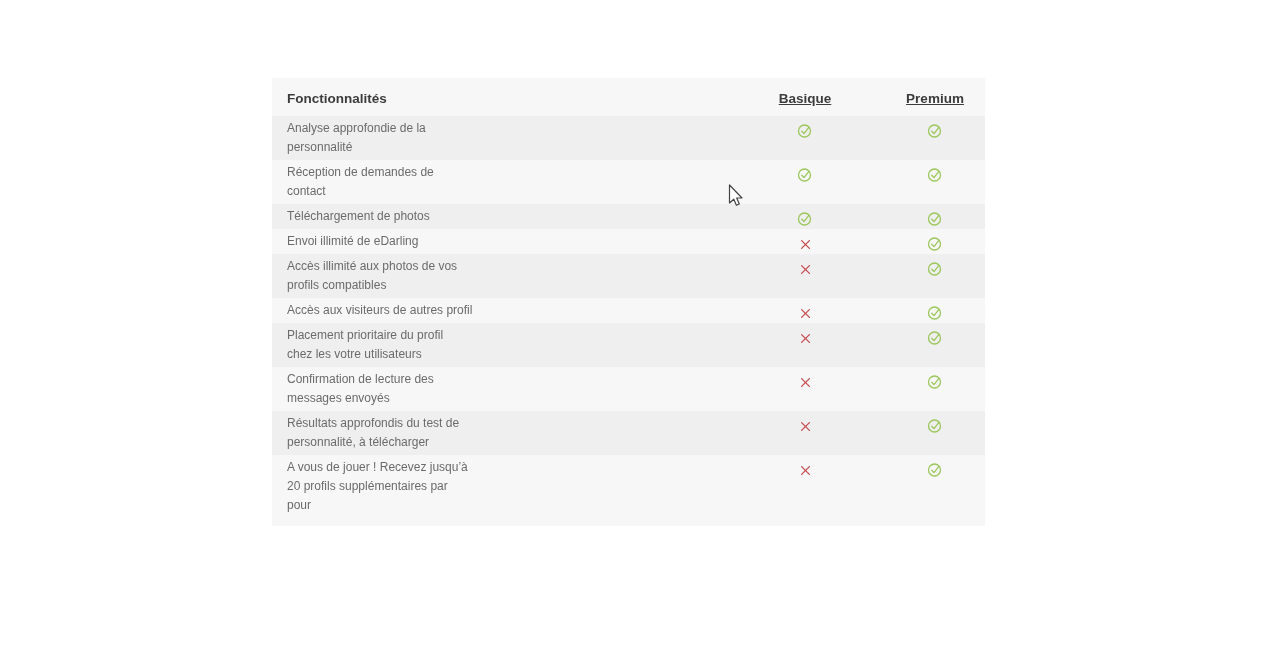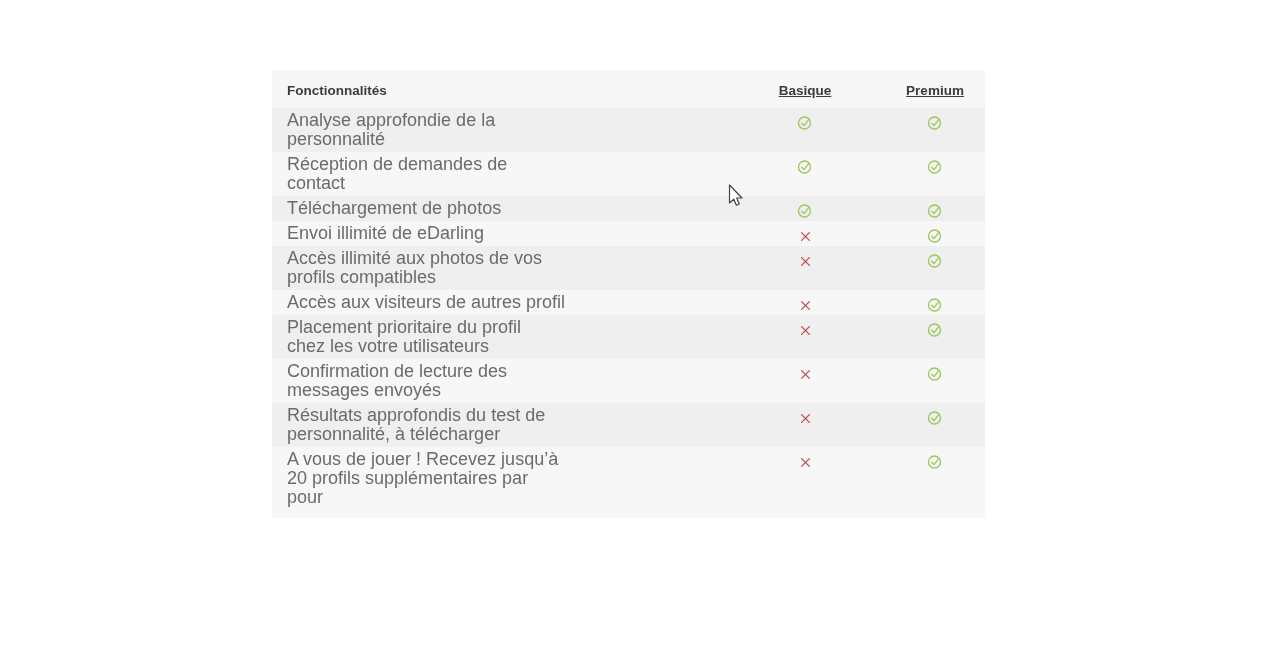--- a/index.html
+++ b/index.html
@@ -6,21 +6,21 @@
   html, body {
     width: 1280px; height: 670px;
     background: #ffffff;
     font-family: "Liberation Sans", "DejaVu Sans", sans-serif;
     overflow: hidden;
     position: relative;
   }
   .table-container {
     position: absolute;
     left: 272px;
-    top: 70px;
+    top: 78px;
     width: 713px;
     background: #f7f7f7;
     padding-bottom: 8px;
   }
   table {
     width: 100%;
     border-collapse: collapse;
     table-layout: fixed;
   }
   col.c-feature { width: 453px; }
@@ -33,21 +33,21 @@
     line-height: 18px;
     padding: 12px 0 8px 0;
     vertical-align: top;
   }
   th.h-feature { text-align: left; padding-left: 15px; }
   th.h-plan { text-align: center; text-decoration: underline; }
   tbody tr:nth-child(odd) { background: #efefef; }
   td { vertical-align: top; }
   td.feature {
     padding: 3px 10px 3px 15px;
-    font-size: 18px;
+    font-size: 12px;
     color: #6b6b6b;
     line-height: 19px;
   }
   td.feature .line { display: block; white-space: nowrap; }
   td.plan {
     text-align: center;
     padding-top: 7px;
     line-height: 0;
   }
   td.plan svg { display: inline-block; }

